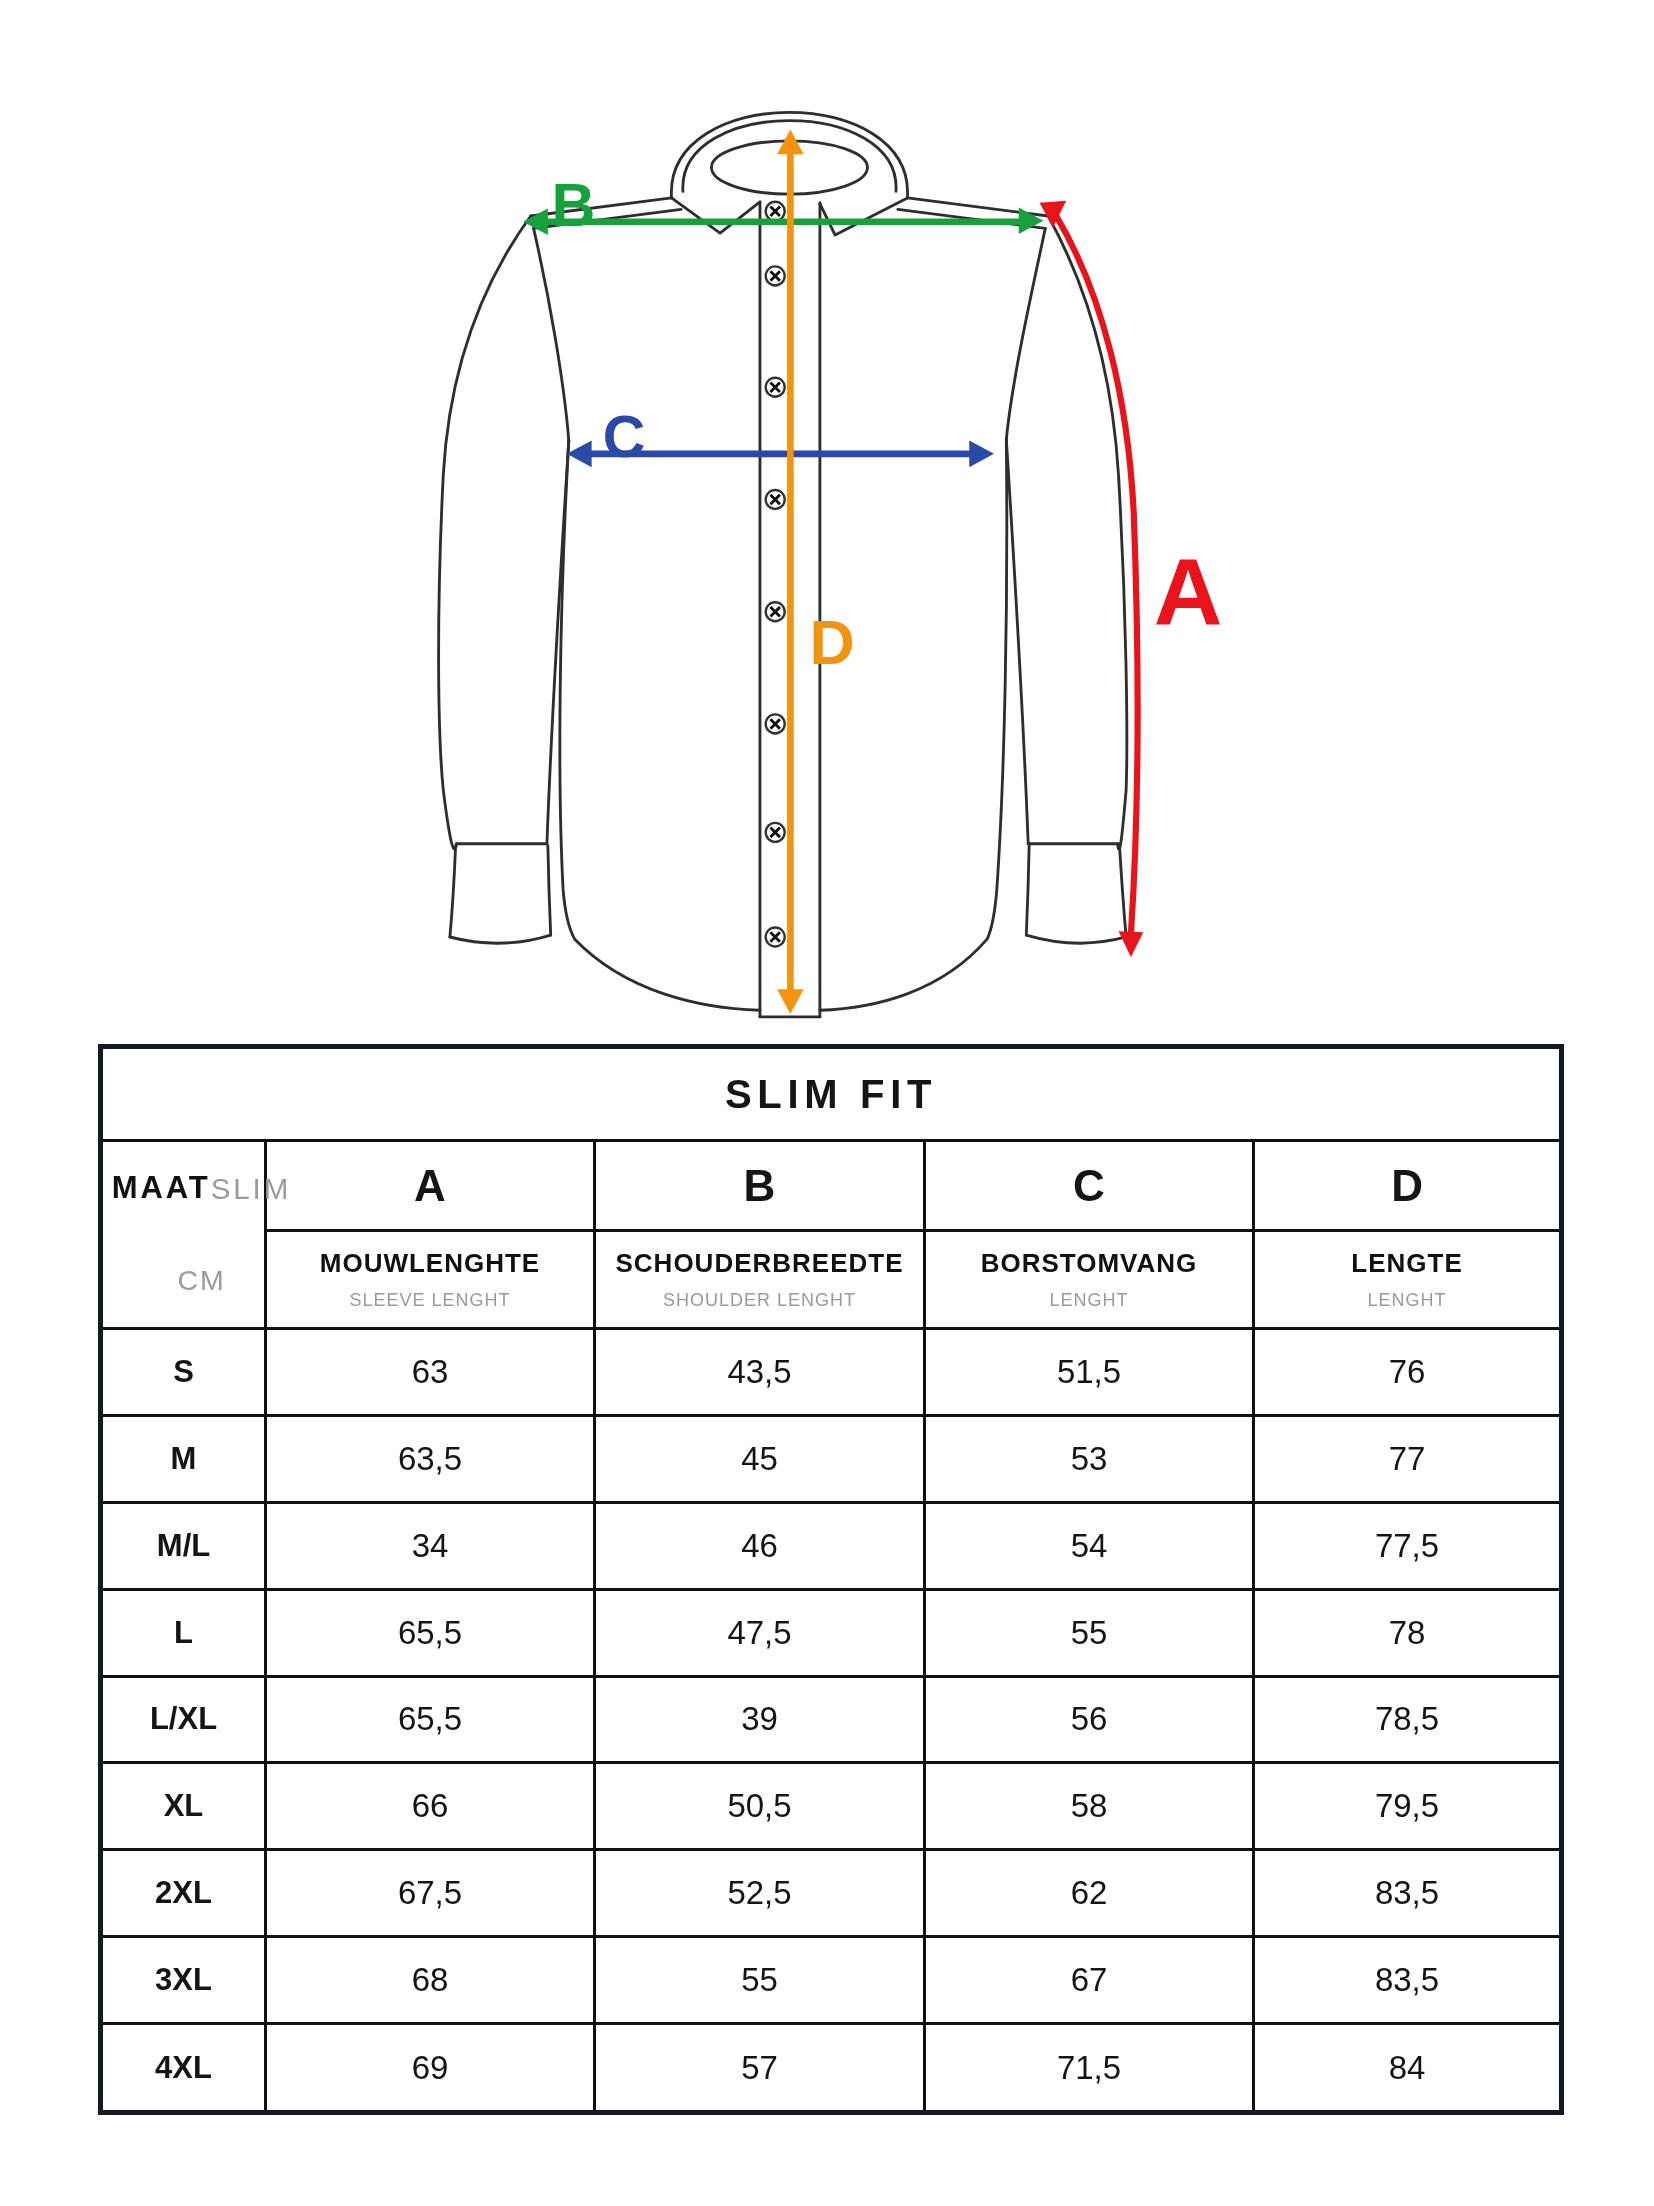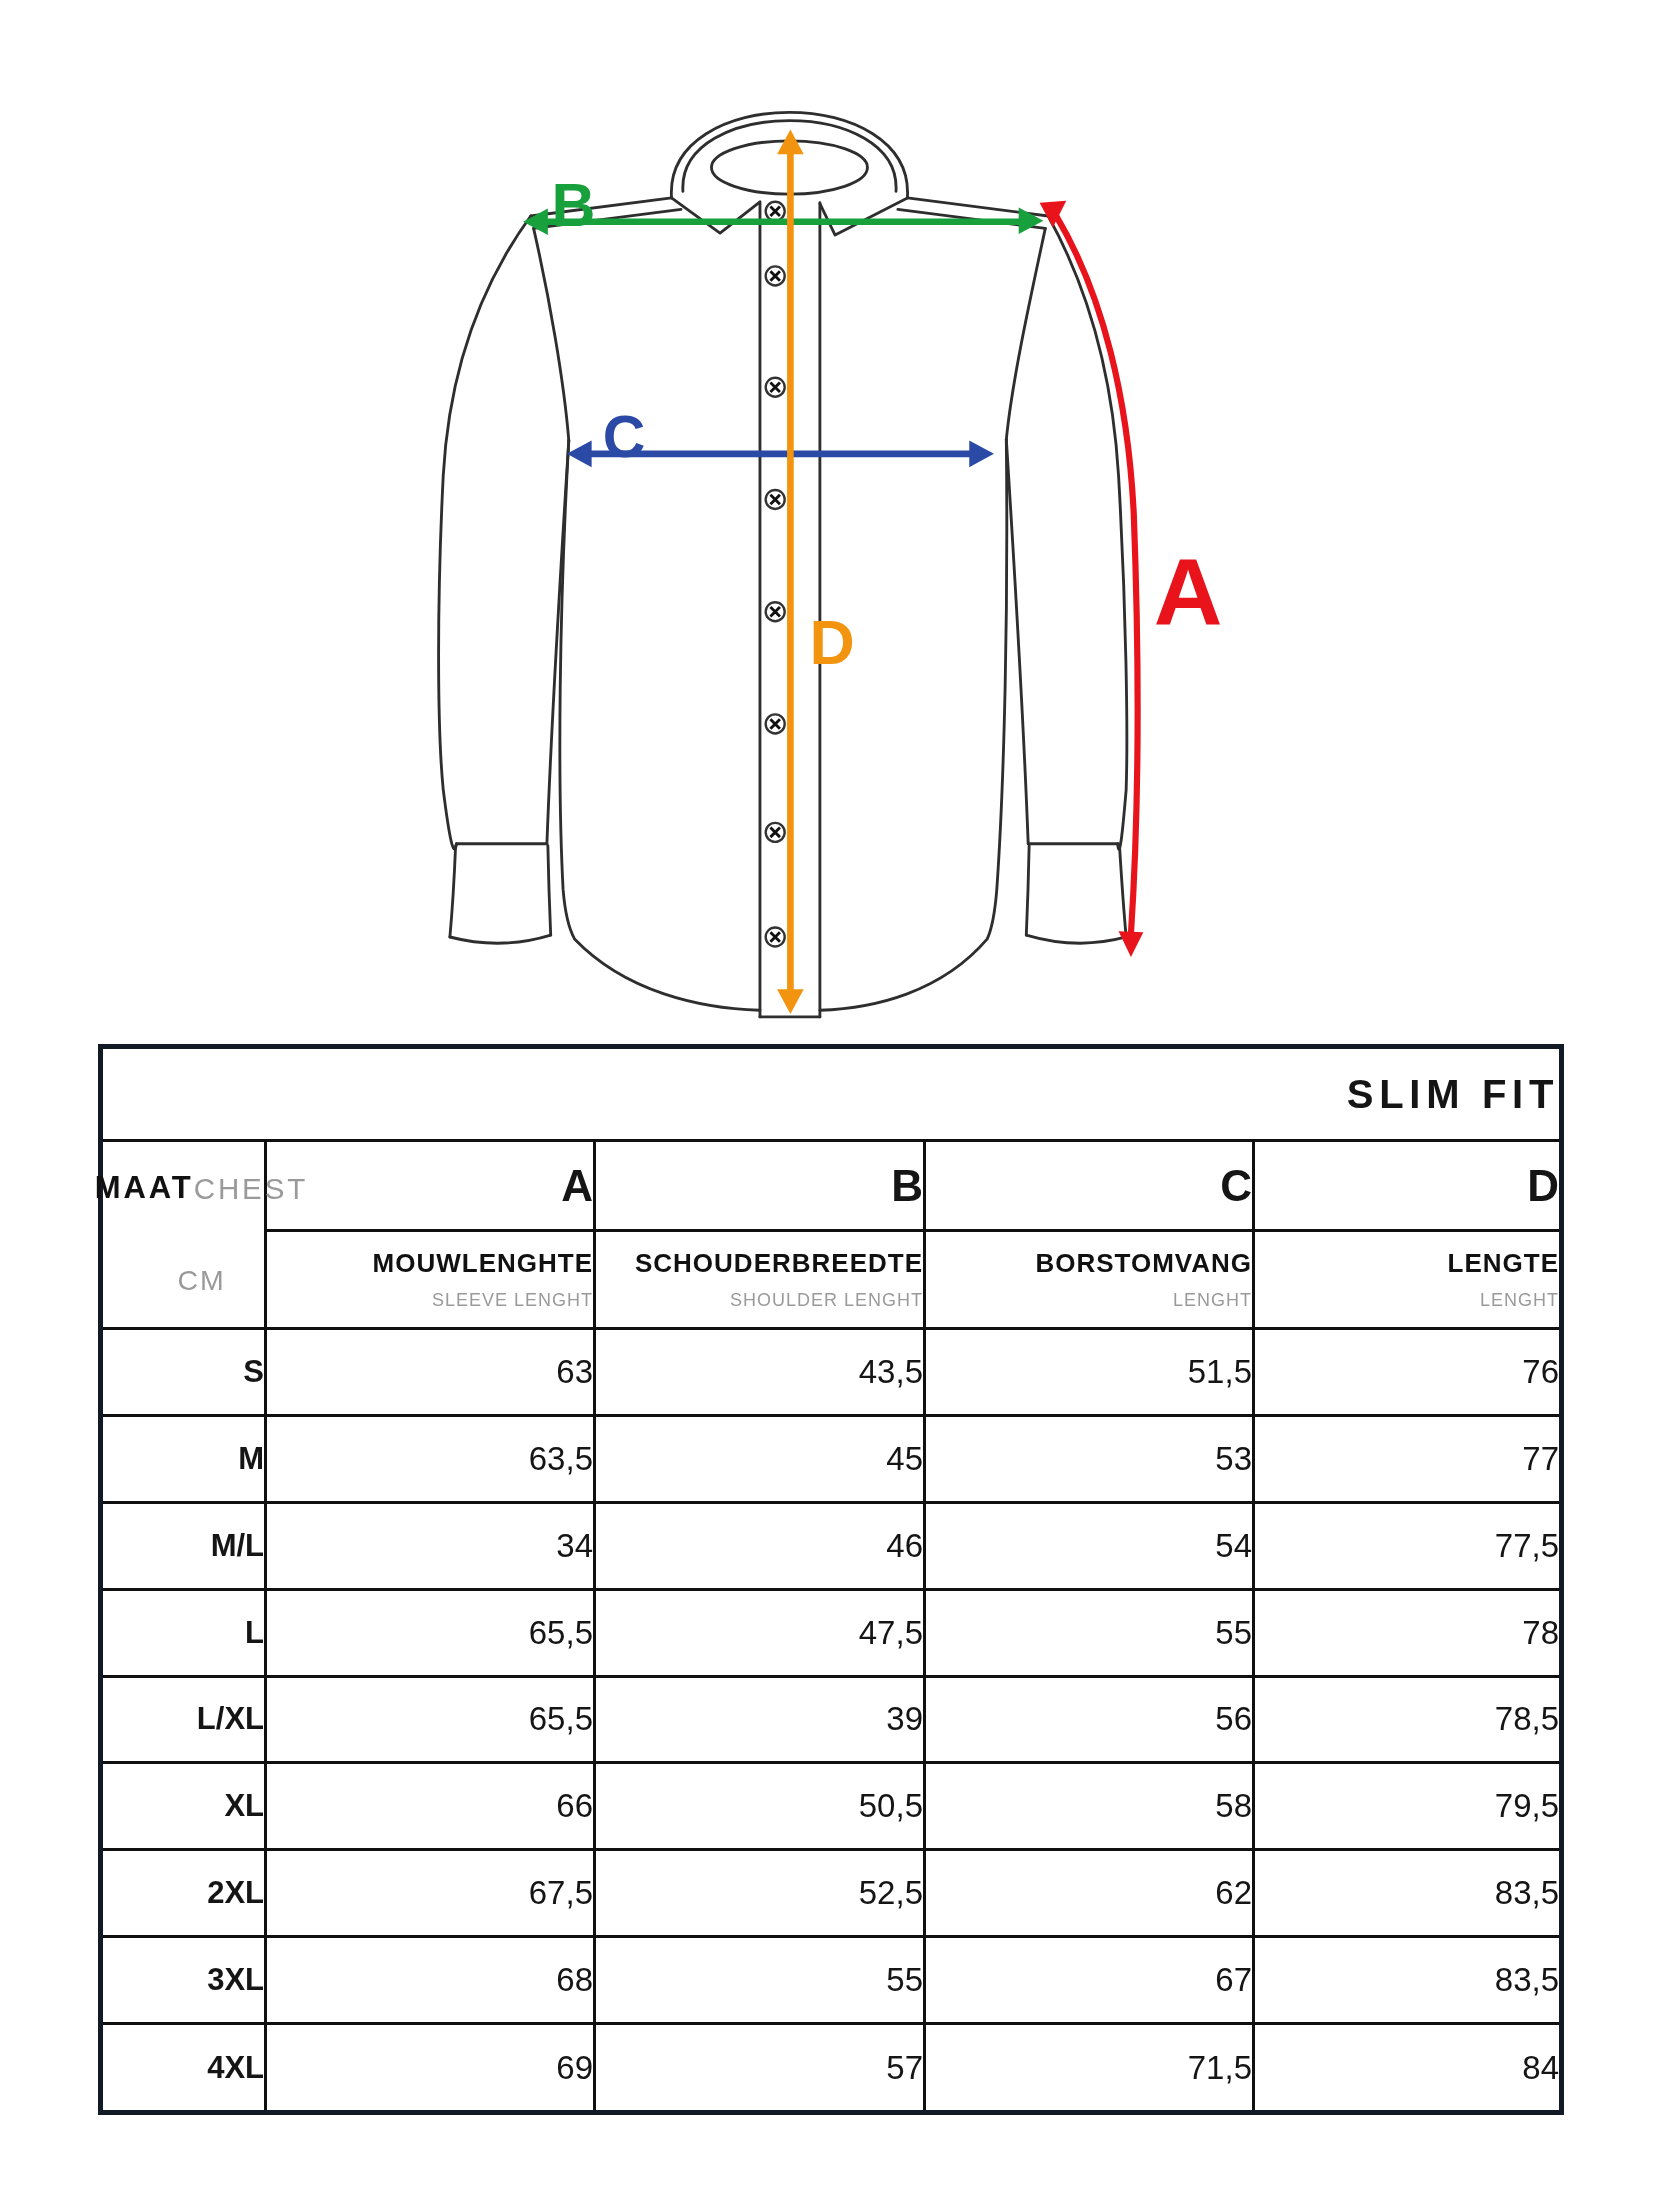--- a/index.html
+++ b/index.html
@@ -9,21 +9,21 @@
   }
   
   .diagram{position:absolute;left:0;top:0;width:1655px;height:1056px;}
   
   table.size-table{
     position:absolute;left:98px;top:1044px;width:1462px;height:1071px;
     border-collapse:collapse;table-layout:fixed;background:#fff;
     border:5.7px solid #121a26;
   }
   table.size-table td{
-    border:3.8px solid #101010;text-align:right;vertical-align:middle;
+    border:3.8px solid #101010;text-align:center;vertical-align:middle;
     padding:0;color:#151515;
   }
   td.title-cell{height:90px;font-size:40px;font-weight:bold;letter-spacing:5.7px;color:#111;}
   tr.r-letters{height:88px;}
   tr.r-names{height:95px;}
   td.letter-cell{font-size:44px;font-weight:bold;}
   .c-a{color:#e8131b;} .c-b{color:#18a03d;} .c-c{color:#2b4aa5;} .c-d{color:#f2940f;}
   .maat-box{display:flex;flex-direction:column;height:185px;}
   .maat-box > div{flex:1;display:flex;flex-direction:row;align-items:center;justify-content:center;padding-left:36px;}
   .maat-label{font-size:31px;font-weight:bold;letter-spacing:2.9px;color:#111;}
@@ -152,21 +152,21 @@
     </colgroup>
     <tbody>
       <tr>
         <td colspan="5" class="title-cell">SLIM FIT</td>
       </tr>
       <tr class="r-letters">
         <td rowspan="2">
           <div class="maat-box">
             <div>
               <div class="maat-label">MAAT</div>
-              <div class="size-sub">CHEST</div>
+              <div class="size-sub">SLIM</div>
             </div>
             <div>
               <div class="cm-label">CM</div>
             </div>
           </div>
         </td>
         <td class="letter-cell c-a">A</td>
         <td class="letter-cell c-b">B</td>
         <td class="letter-cell c-c">C</td>
         <td class="letter-cell c-d">D</td>

